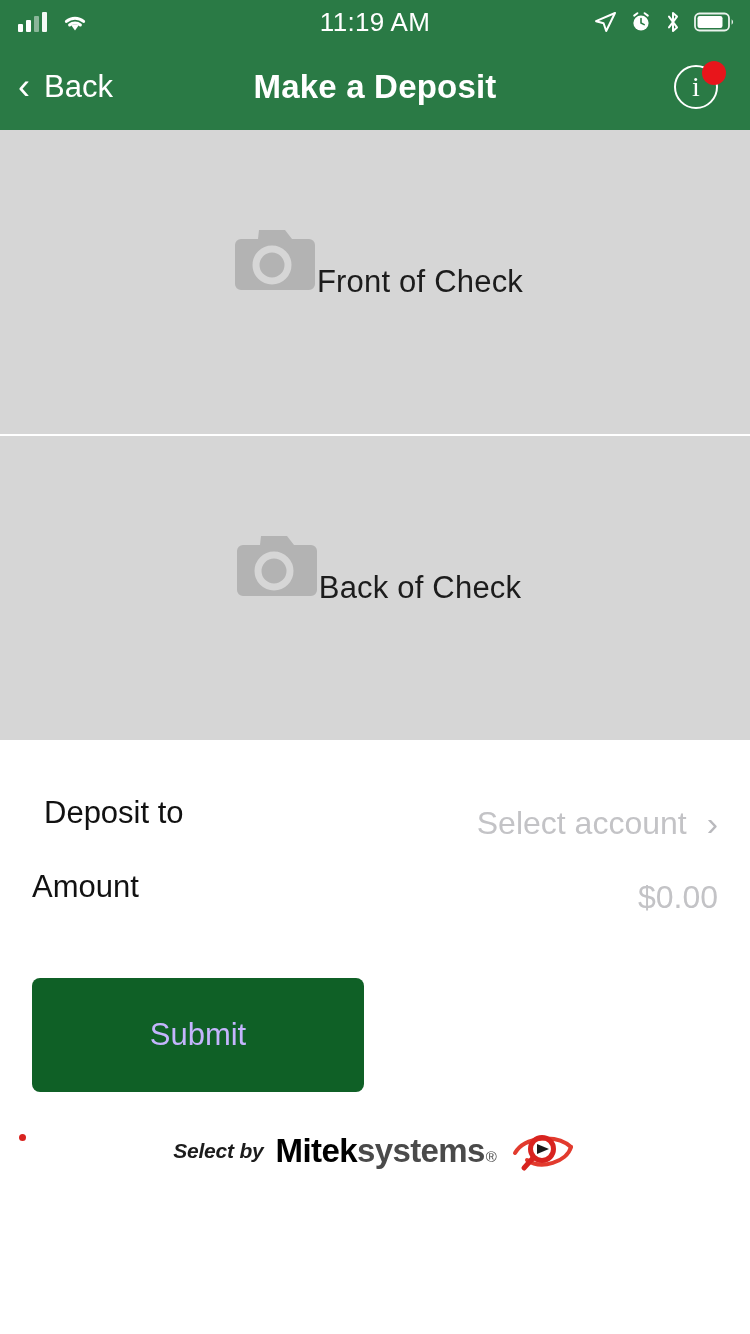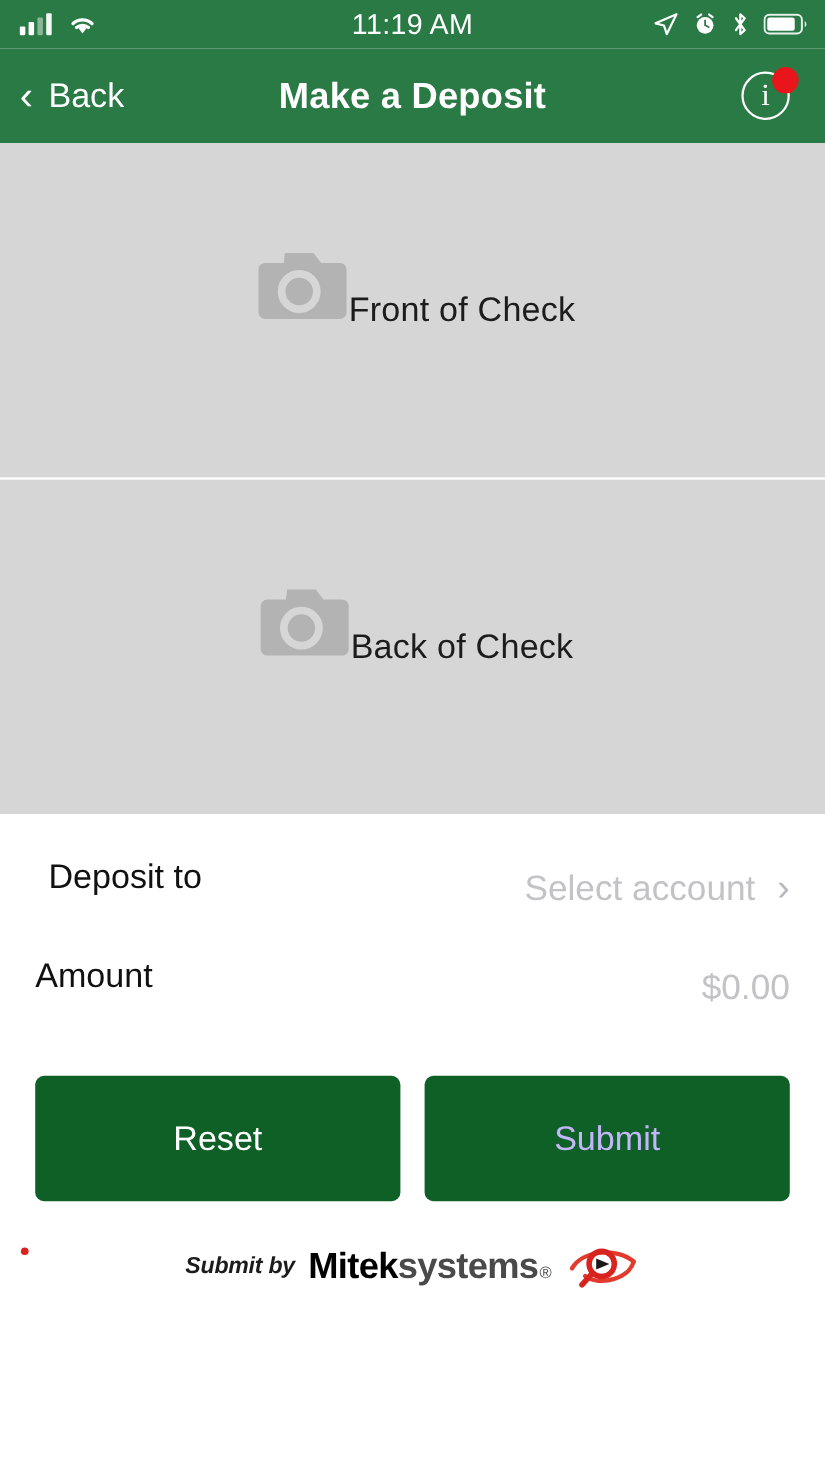--- a/index.html
+++ b/index.html
@@ -81,21 +81,21 @@
   
   .form { position:absolute; top:740px; left:0; width:750px; background:#ffffff; }
   .form-row {
     position:relative; height:90px; display:flex; align-items:center;
     padding:0 32px;
   }
   .row-label { font-size:31px; color:#111111; }
   .row-right { margin-left:auto; display:flex; align-items:center; gap:20px;margin-top:20px; }
   .row-value { font-size:32px; color:#c3c3c6; }
   .row-chevron { font-size:34px; color:#b9b9bd; line-height:1; }
-  #row-deposit { top:12px;padding-left:44px; }
+  #row-deposit { top:28px;padding-left:44px; }
   #row-amount  { top:12px; }
 
   
   .btn-row { position:absolute; top:978px; left:32px; width:686px; display:flex; gap:22px; }
   .btn {
     width:332px; height:114px; border:none; border-radius:8px;
     background:#0f6026; cursor:pointer;
     font-family:"Liberation Sans", sans-serif; font-size:31px;
   }
   .btn-reset { color:#ffffff; }
@@ -215,26 +215,25 @@
 
     <div class="form-row" id="row-amount">
       <span class="row-label">Amount</span>
       <span class="row-right">
         <span class="row-value">$0.00</span>
       </span>
     </div>
   </div>
 
   <div class="btn-row">
-    <button class="btn btn-reset">Reset</button>
     <button class="btn btn-submit">Submit</button>
   </div>
 
   <div class="footer">
-    <span class="powered">Submit by</span>
+    <span class="powered">Select by</span>
     <span class="mitek-word">
       <span class="mitek-bold">Mitek</span>
       <span class="mitek-dot"></span>
       <span class="mitek-light">systems</span>
       <span class="mitek-reg">®</span>
     </span>
     <span class="eye-logo">
       <svg class="icon-svg" width="66" height="42" viewBox="0 0 66 42">
         <path d="M4 23 C14 6, 46 4, 60 17" stroke="#e23b2e" stroke-width="4" fill="none" stroke-linecap="round"></path>
         <path d="M60 17 C56 32, 30 40, 16 30" stroke="#e23b2e" stroke-width="4" fill="none" stroke-linecap="round"></path>

